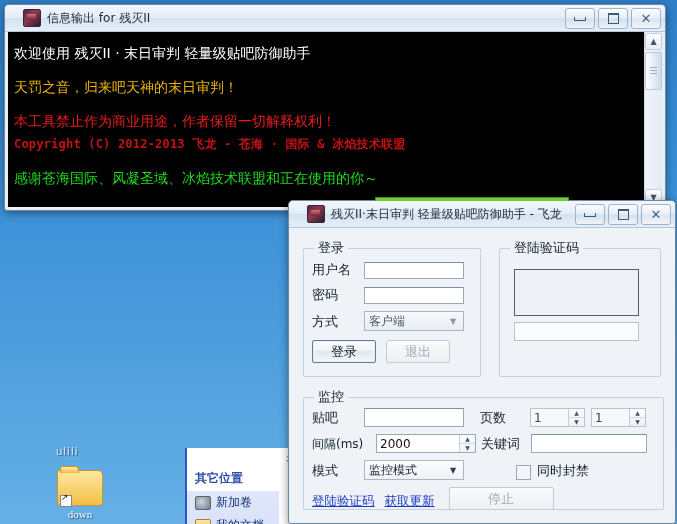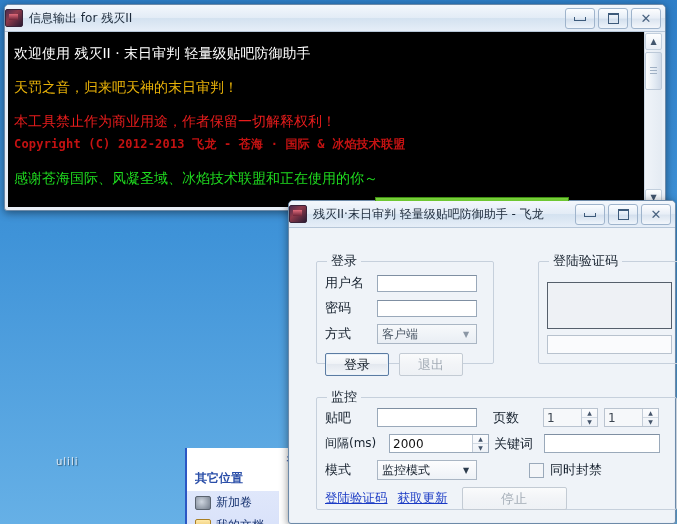--- a/index.html
+++ b/index.html
@@ -43,21 +43,21 @@
   }
   .folder-shortcut:after{
     content:"\2197"; position:absolute; left:0px; top:-4px; font-size:9px; color:#222;
   }
   .desk-label {
     text-align:center; color:#fff; font-size:11px; margin-top:2px;
     text-shadow: 1px 1px 1px rgba(0,0,0,.6);
     font-family:"Liberation Serif", serif;
   }
   .desk-label-top {
-    position:absolute; left:56px; top:456px; color:#dfe9f3;
+    position:absolute; left:56px; top:446px; color:#dfe9f3;
     font-size:10px; letter-spacing:1px;
     text-shadow:1px 1px 1px rgba(0,0,0,.5);
   }
 
   
   .explorer {
     position: absolute; left: 185px; top: 448px; width: 300px; height: 80px;
     background: #ffffff;
     border: 2px solid #2b57c4;
     border-top: none;
@@ -87,21 +87,21 @@
     background: #e9eff7;
     border: 1px solid #6d8aa8;
     border-radius: 5px 5px 3px 3px;
     box-shadow: 0 2px 8px rgba(0,0,0,.45);
   }
   .titlebar {
     height: 26px;
     background: linear-gradient(180deg,#f3f7fc 0%,#e3ecf6 48%,#d4e2f0 52%,#e6eef8 100%);
     border-radius: 4px 4px 0 0;
     border-bottom: 1px solid #b6c6d8;
-    display: flex; align-items: center; padding-left: 0;
+    display: flex; align-items: center; padding-left: 18px;
     position: relative;
   }
   .win-icon {
     width: 16px; height: 16px; margin-right: 6px; flex: 0 0 auto;
     background: linear-gradient(135deg,#4b2d4f 0%,#8e3a4b 40%,#2a1b33 100%);
     border: 1px solid #3a2338; border-radius: 2px;
     position: relative;
   }
   .win-icon:after{
     content:""; position:absolute; left:3px; top:4px; width:9px; height:6px;
@@ -187,28 +187,28 @@
   }
   .dlg-body {
     position:absolute; left:1px; top:27px; right:1px; bottom:1px;
     background: #eff3f8;
     padding: 6px 8px;
   }
 
   fieldset.group {
     border: 1px solid #c6d0dc;
     border-radius: 2px;
-    margin: 18px; padding: 4px 16px 8px 8px;
+    margin: 5px; padding: 4px 16px 8px 8px;
     position: relative;
   }
   fieldset.group > legend {
     font-size: 13px; color:#16212e; padding: 0 4px; margin-left: 2px;
   }
 
-  .row { display:flex; align-items:center; margin-bottom:7px; }
+  .row { display:flex; align-items:flex-end; margin-bottom:7px; }
   .lbl { font-size:13px; color:#16212e; }
 
   .tbox {
     border:1px solid #9aa9ba;
     border-top-color:#7f8fa2;
     background:#fff; height:17px;
     font-size:12px; padding:1px 3px;
     box-sizing:border-box;
     font-family:"DejaVu Sans",sans-serif;
     color:#111;
@@ -273,20 +273,26 @@
 </style>
 </head>
 <body>
 
 <div id="root">
 
   <div class="desktop"></div>
 
   <div class="desk-label-top">ulili</div>
 
+  <div class="desk-folder">
+    <div class="folder-glyph">
+      <div class="folder-shortcut"></div>
+    </div>
+    <div class="desk-label">down</div>
+  </div>
 
   <div class="explorer">
     <div class="explorer-pane">
       <div class="exp-head">其它位置</div>
       <div class="exp-item">
         <span class="exp-ico disk"></span>
         <span>新加卷</span>
       </div>
       <div class="exp-item">
         <span class="exp-ico docs"></span>

